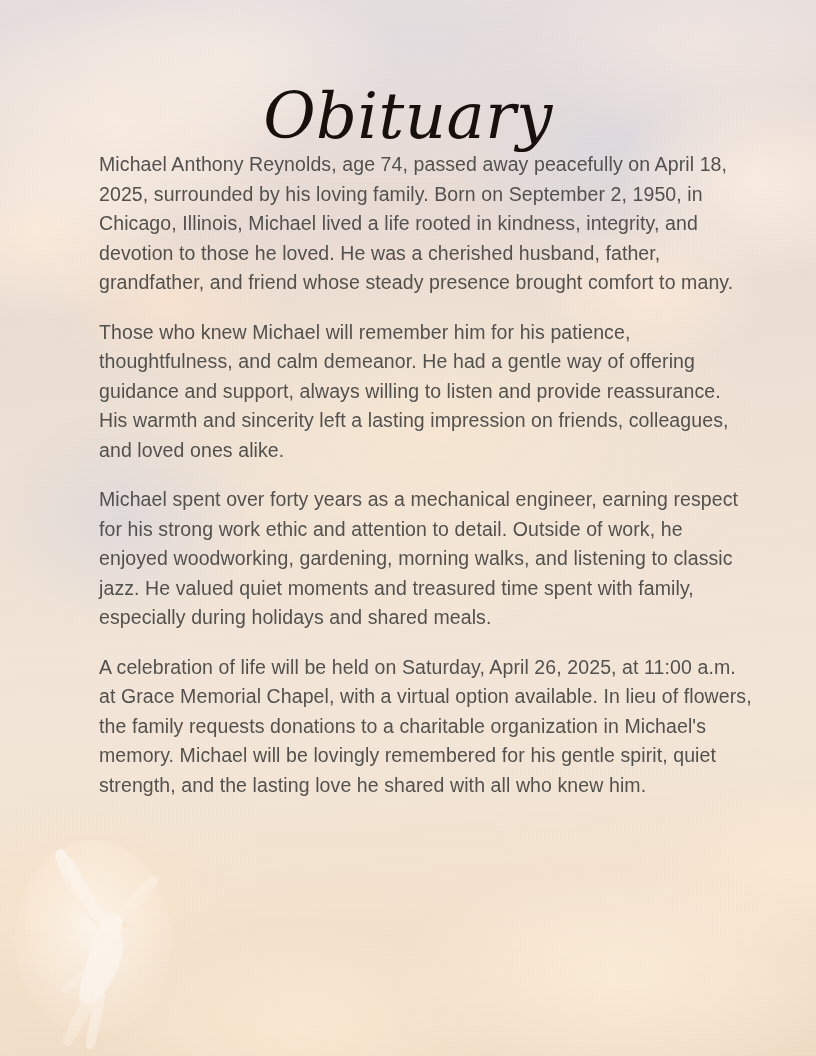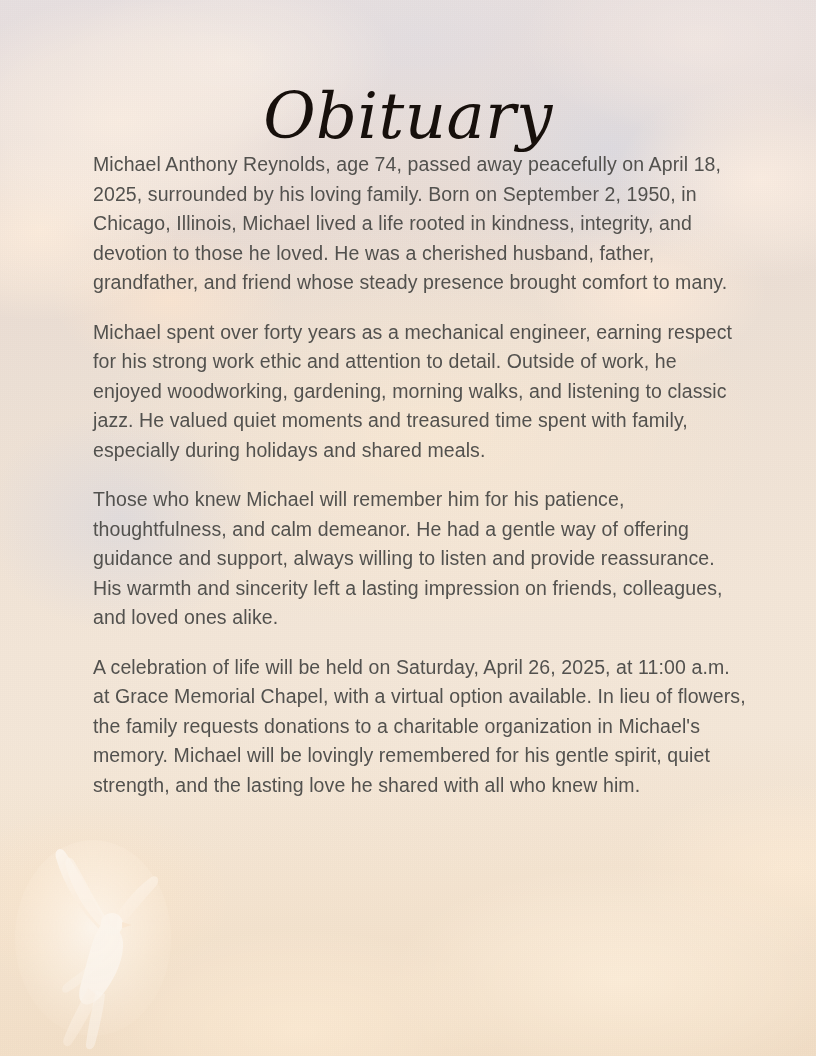--- a/index.html
+++ b/index.html
@@ -112,21 +112,21 @@
     font-style: italic;
     font-weight: 400;
     font-size: 64px;
     line-height: 1.18;
     color: #17100c;
     letter-spacing: 0.5px;
   }
 
   .body-text {
     position: absolute;
-    left: 93px;
+    left: 99px;
     top: 150px;
     width: 654px;
   }
 
   .para {
     margin: 0 0 20px 0;
     font-family: "Liberation Sans", sans-serif;
     font-size: 19.5px;
     line-height: 29.5px;
     color: #52514e;
@@ -176,19 +176,19 @@
 
     <path d="M96 120 C86 134 74 146 60 154 C54 157 52 150 57 146 C70 136 84 126 94 114 Z" fill="#ffffff" opacity="0.38"></path>
   </svg>
 
   <div class="content">
 
     <h1 class="title">Obituary</h1>
 
     <div class="body-text">
       <p class="para">Michael Anthony Reynolds, age 74, passed away peacefully on April 18, 2025, surrounded by his loving family. Born on September 2, 1950, in Chicago, Illinois, Michael lived a life rooted in kindness, integrity, and devotion to those he loved. He was a cherished husband, father, grandfather, and friend whose steady presence brought comfort to many.</p>
+      <p class="para">Those who knew Michael will remember him for his patience, thoughtfulness, and calm demeanor. He had a gentle way of offering guidance and support, always willing to listen and provide reassurance. His warmth and sincerity left a lasting impression on friends, colleagues, and loved ones alike.</p>
       <p class="para">Michael spent over forty years as a mechanical engineer, earning respect for his strong work ethic and attention to detail. Outside of work, he enjoyed woodworking, gardening, morning walks, and listening to classic jazz. He valued quiet moments and treasured time spent with family, especially during holidays and shared meals.</p>
-      <p class="para">Those who knew Michael will remember him for his patience, thoughtfulness, and calm demeanor. He had a gentle way of offering guidance and support, always willing to listen and provide reassurance. His warmth and sincerity left a lasting impression on friends, colleagues, and loved ones alike.</p>
       <p class="para">A celebration of life will be held on Saturday, April 26, 2025, at 11:00 a.m. at Grace Memorial Chapel, with a virtual option available. In lieu of flowers, the family requests donations to a charitable organization in Michael's memory. Michael will be lovingly remembered for his gentle spirit, quiet strength, and the lasting love he shared with all who knew him.</p>
     </div>
 
   </div>
 </div>
 
 </body></html>

